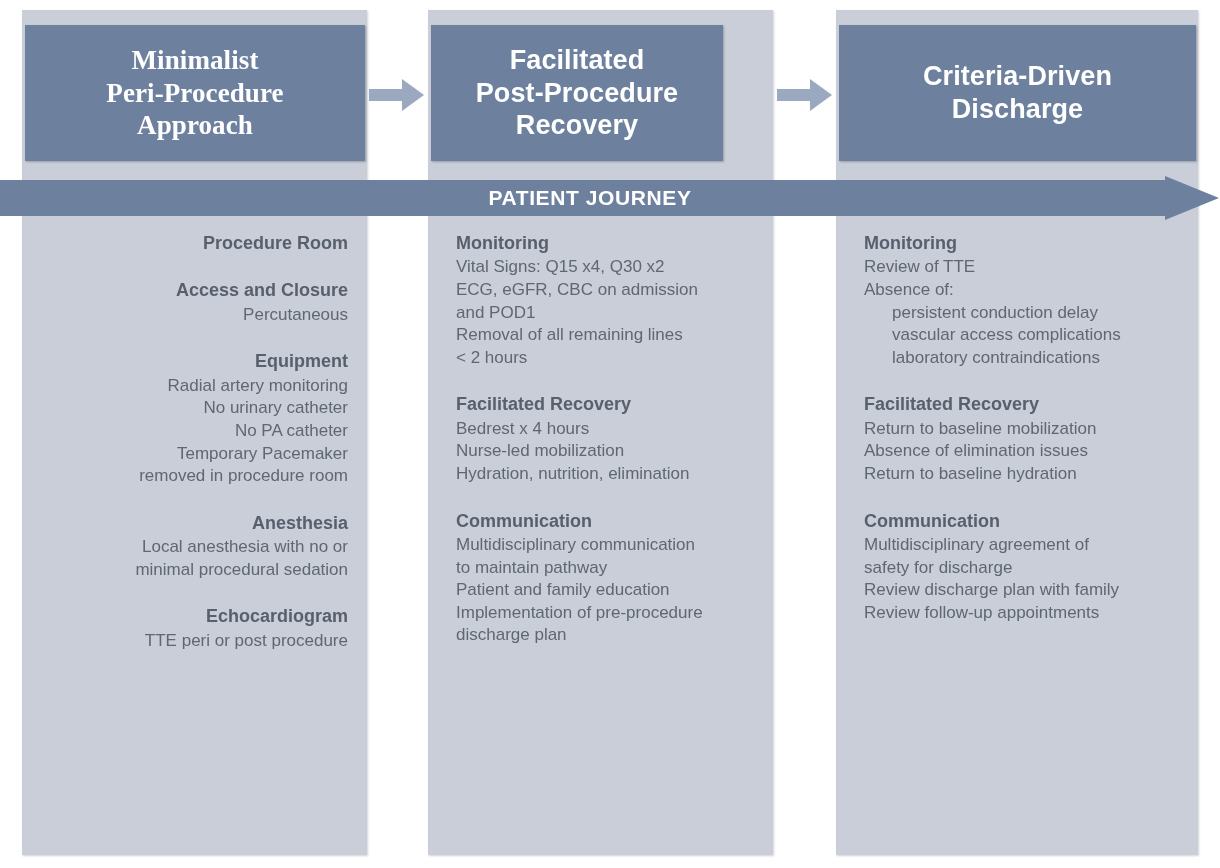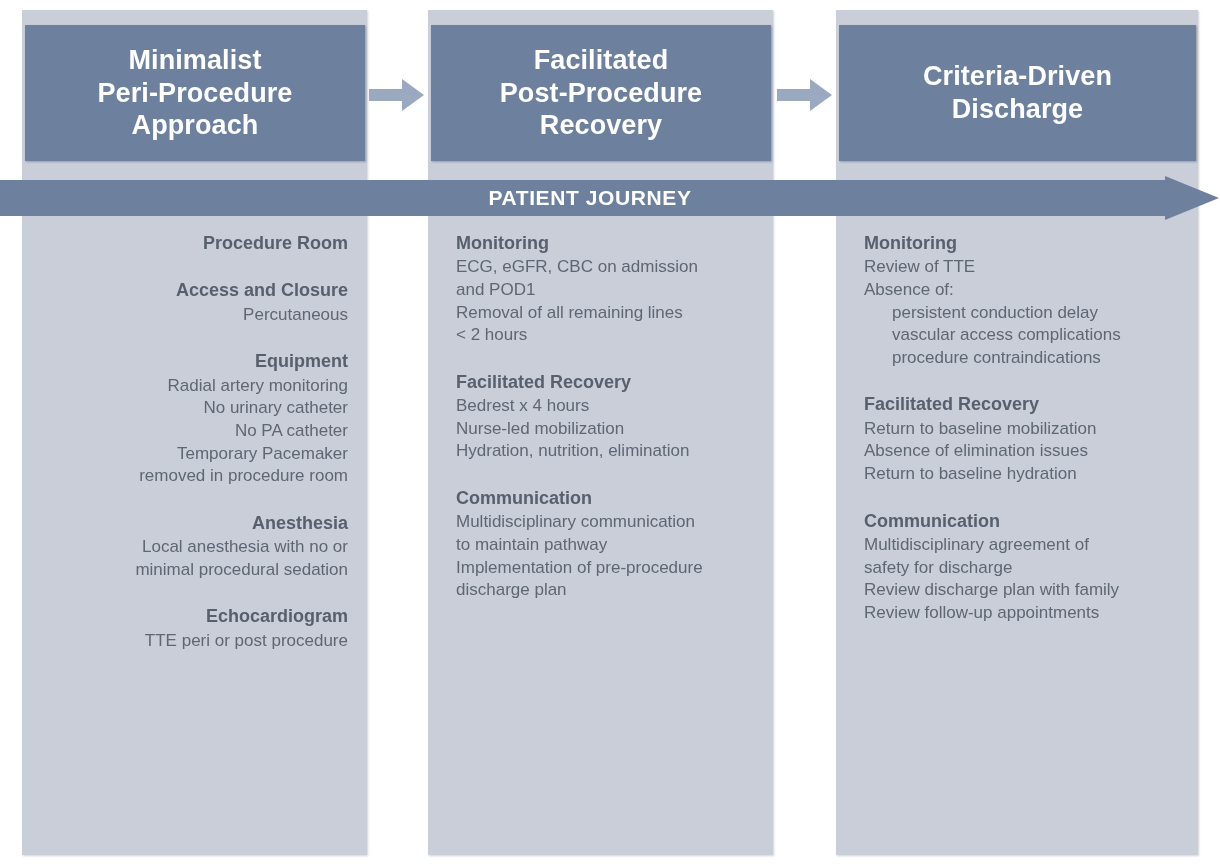--- a/index.html
+++ b/index.html
@@ -26,22 +26,22 @@
 
   
   .headbox{
     position:absolute;
     top:25px;height:136px;
     background:#6d819f;
     box-shadow:1px 1px 2px rgba(0,0,0,.25);
     display:flex;align-items:center;justify-content:center;
     text-align:center;
   }
-  .headbox.h1{left:25px;width:340px;}
-  .headbox.h2{left:431px;width:340px;}
+  .headbox.h1{left:25px;width:340px;font-family:Liberation Serif, serif;}
+  .headbox.h2{left:431px;width:292px;}
   .headbox.h3{left:839px;width:357px;}
   .headbox .htext{
     color:#ffffff;
     font-weight:bold;
     font-size:27px;
     line-height:1.22;
     letter-spacing:.1px;
     padding:0 8px;
     white-space:pre-line;
   }
@@ -147,47 +147,49 @@
 minimal procedural sedation</div>
       </div>
       <div class="group">
         <div class="ghead">Echocardiogram</div>
         <div class="gline">TTE peri or post procedure</div>
       </div>
     </div>
   <div class="col c2">
       <div class="group">
         <div class="ghead">Monitoring</div>
+        <div class="gline">Vital Signs: Q15 x4, Q30 x2</div>
         <div class="gline">ECG, eGFR, CBC on admission
 and POD1</div>
         <div class="gline">Removal of all remaining lines
 &lt; 2 hours</div>
       </div>
       <div class="group">
         <div class="ghead">Facilitated Recovery</div>
         <div class="gline">Bedrest x 4 hours</div>
         <div class="gline">Nurse-led mobilization</div>
         <div class="gline">Hydration, nutrition, elimination</div>
       </div>
       <div class="group">
         <div class="ghead">Communication</div>
         <div class="gline">Multidisciplinary communication
 to maintain pathway</div>
+        <div class="gline">Patient and family education</div>
         <div class="gline">Implementation of pre-procedure
 discharge plan</div>
       </div>
     </div>
   <div class="col c3">
       <div class="group">
         <div class="ghead">Monitoring</div>
         <div class="gline">Review of TTE</div>
         <div class="gline">Absence of:</div>
         <div class="gline indent">persistent conduction delay</div>
         <div class="gline indent">vascular access complications</div>
-        <div class="gline indent">procedure contraindications</div>
+        <div class="gline indent">laboratory contraindications</div>
       </div>
       <div class="group">
         <div class="ghead">Facilitated Recovery</div>
         <div class="gline">Return to baseline mobilization</div>
         <div class="gline">Absence of elimination issues</div>
         <div class="gline">Return to baseline hydration</div>
       </div>
       <div class="group">
         <div class="ghead">Communication</div>
         <div class="gline">Multidisciplinary agreement of

